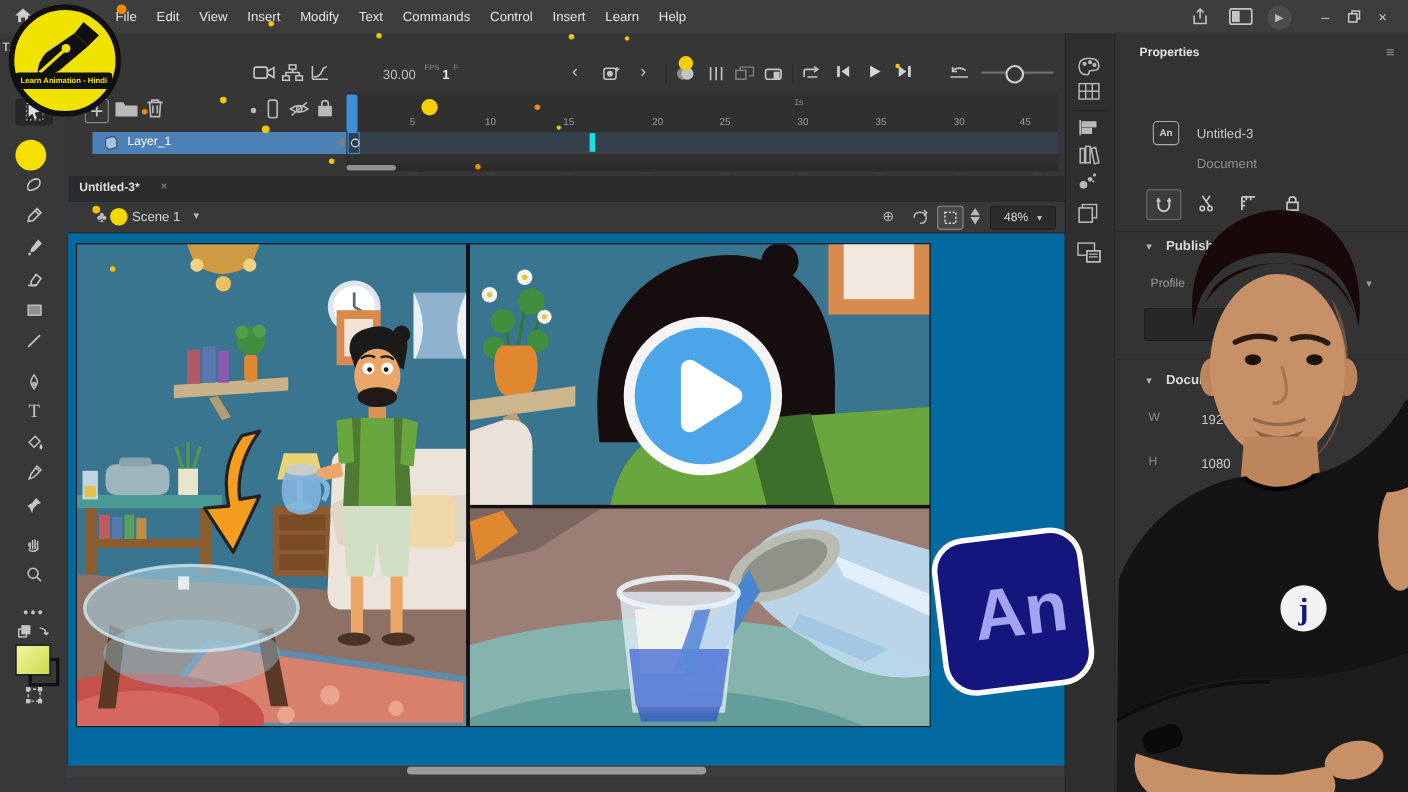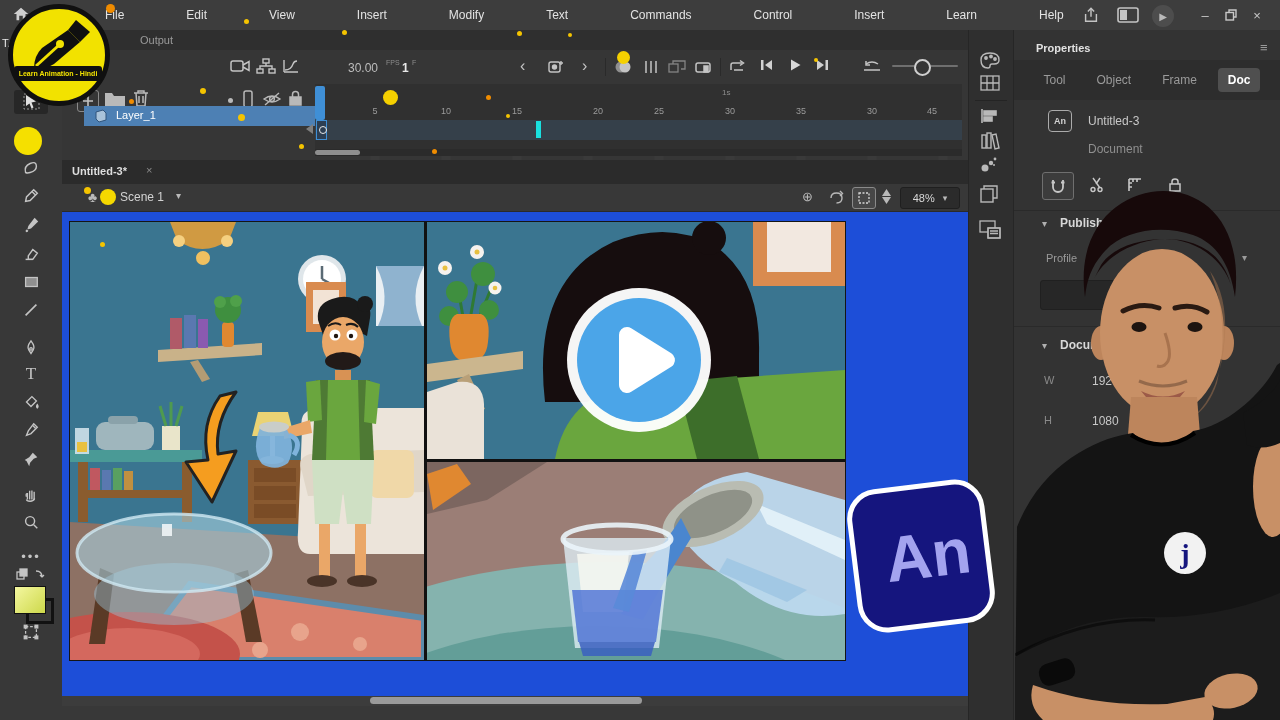--- a/index.html
+++ b/index.html
@@ -2,21 +2,21 @@
 <html><head>
 <meta charset="utf-8">
 <style>
   html,body{margin:0;padding:0;background:#1b1b1b;font-family:"Liberation Sans",sans-serif;}
   .screen{position:relative;width:1280px;height:720px;overflow:hidden;background:#2e2e2e;
           -webkit-user-select:none;user-select:none;}
   .abs{position:absolute;}
   .ico{display:flex;align-items:center;justify-content:center;color:#c4c4c4;}
   svg{display:block;}
   .menubar{left:0;top:0;width:1280px;height:30px;background:#3d3d3d;border-bottom:1px solid #272727;}
-  .menu-items{left:96px;top:0;height:30px;display:flex;align-items:center;gap:44px;}
+  .menu-items{left:96px;top:0;height:30px;display:flex;align-items:center;}
   .menu-items span{padding:0 9px;font-size:12px;color:#e3e3e3;}
   .winbtn{font-size:13px;color:#c8c8c8;width:24px;height:22px;top:4px;display:flex;align-items:center;justify-content:center;}
   .tool{width:34px;height:24px;left:14px;display:flex;align-items:center;justify-content:center;}
   .tool.active{background:#272727;border-radius:3px;}
   .tl-num{position:absolute;font-size:9px;color:#9b9b9b;transform:translateX(-50%);}
   .tl-cell{position:absolute;width:9px;height:13px;background:#3a3a3a;border-radius:1px;top:123px;transform:translateX(-50%);}
   .ptab{font-size:12px;color:#9a9a9a;padding:5px 10px;border-radius:4px;}
   .ptab.active{background:#4f4f4f;color:#fff;font-weight:bold;}
   .dot{position:absolute;border-radius:50%;z-index:40;}
   .prop-btn{position:absolute;width:30px;height:26px;border-radius:3px;display:flex;align-items:center;justify-content:center;}
@@ -170,23 +170,20 @@
           <rect x="4" y="4" width="12" height="12" stroke-dasharray="3 2"></rect>
           <rect x="2.5" y="2.5" width="3" height="3" fill="#c4c4c4"></rect>
           <rect x="14.5" y="2.5" width="3" height="3" fill="#c4c4c4"></rect>
           <rect x="2.5" y="14.5" width="3" height="3" fill="#c4c4c4"></rect>
           <rect x="14.5" y="14.5" width="3" height="3" fill="#c4c4c4"></rect>
         </svg>
     </div>
   </div>
 
   <div class="abs" style="left:62px;top:30px;width:906px;height:130px;background:#363636;border-bottom:2px solid #242424;">
-    <div class="abs" style="left:0;top:0;width:906px;height:20px;background:#2f2f2f;">
-      <span class="abs" style="left:78px;top:4px;font-size:11px;color:#9a9a9a;">Output</span>
-    </div>
 
     <div class="abs ico" style="left:168px;top:28px;">
       <svg width="20" height="16" viewBox="0 0 20 16" fill="none" stroke="#c4c4c4" stroke-width="1.5">
           <rect x="1" y="3" width="12" height="10" rx="2"></rect>
           <path d="M13 7 L19 3.5 V12.5 L13 9"></path>
         </svg>
     </div>
     <div class="abs ico" style="left:194px;top:28px;">
       <svg width="20" height="16" viewBox="0 0 20 16" fill="none" stroke="#c4c4c4" stroke-width="1.4">
           <rect x="7" y="1" width="6" height="4"></rect>
@@ -334,21 +331,21 @@
     <div class="tl-cell" style="left:313px;"></div>
       <div class="tl-cell" style="left:384px;"></div>
     <div class="tl-cell" style="left:455px;"></div>
       <div class="tl-cell" style="left:526px;"></div>
     <div class="tl-cell" style="left:597px;"></div>
       <div class="tl-cell" style="left:668px;"></div>
     <div class="tl-cell" style="left:739px;"></div>
       <div class="tl-cell" style="left:810px;"></div>
     <div class="tl-cell" style="left:881px;"></div>
 
-    <div class="abs" style="left:22px;top:76px;width:231px;height:20px;background:#4d80b4;">
+    <div class="abs" style="left:22px;top:90px;width:231px;height:20px;background:#4d80b4;">
       <svg class="abs" style="left:10px;top:3px;" width="14" height="14" viewBox="0 0 14 14">
           <path d="M2 3 L9 1 L12 4 L12 11 L5 13 L2 10 Z" fill="#a9c3da" stroke="#31557c" stroke-width="1"></path>
         </svg>
       <span class="abs" style="left:32px;top:3px;font-size:11px;color:#fff;">Layer_1</span>
     </div>
     <div class="abs" style="left:253px;top:90px;width:647px;height:20px;background:#35404a;"></div>
 
     <div class="abs" style="left:253px;top:56px;width:10px;height:34px;background:#3f8fd6;border-radius:2px;"></div>
     <div class="abs" style="left:254px;top:90px;width:11px;height:20px;background:#2c3e52;border:1px solid #3f8fd6;box-sizing:border-box;"></div>
     <div class="abs" style="left:257px;top:96px;width:6px;height:6px;border-radius:50%;border:1.5px solid #e8e8e8;"></div>
@@ -357,21 +354,21 @@
       <svg width="7" height="10" viewBox="0 0 7 10">
           <path d="M7 0 L0 5 L7 10 Z" fill="#7f7f7f"></path>
         </svg>
     </div>
 
     <div class="abs" style="left:253px;top:119px;width:647px;height:7px;background:#2b2b2b;"></div>
     <div class="abs" style="left:253px;top:120px;width:45px;height:5px;background:#8f8f8f;border-radius:3px;"></div>
   </div>
   <span class="abs" style="left:2px;top:37px;font-size:11px;color:#e8e8e8;z-index:5;">T...</span>
 
-  <div class="abs" style="left:62px;top:160px;width:906px;height:560px;background:#1d4ed8;">
+  <div class="abs" style="left:62px;top:160px;width:906px;height:560px;background:#0369a1;">
 
     <div class="abs" style="left:0;top:0;width:906px;height:24px;background:#2b2b2b;">
       <span class="abs" style="left:10px;top:5px;font-size:11px;font-weight:bold;color:#dedede;">Untitled-3*</span>
       <span class="abs" style="left:84px;top:4px;font-size:11px;color:#8a8a8a;">×</span>
     </div>
 
     <div class="abs" style="left:0;top:24px;width:906px;height:27px;background:#383838;border-bottom:1px solid #2a2a2a;">
       <span class="abs" style="left:26px;top:5px;font-size:14px;color:#b9b9b9;">♣</span>
       <span class="abs" style="left:58px;top:6px;font-size:12px;color:#d2d2d2;">Scene 1</span>
       <span class="abs" style="left:114px;top:6px;font-size:10px;color:#b9b9b9;">▾</span>
@@ -608,26 +605,20 @@
           <rect x="9" y="8" width="12" height="10" fill="#2f2f2f"></rect>
           <rect x="9" y="8" width="12" height="10"></rect>
           <path d="M11 11 H19 M11 13.5 H19"></path>
         </svg>
     </div>
   </div>
 
   <div class="abs" style="left:1014px;top:30px;width:266px;height:690px;background:#333;">
     <span class="abs" style="left:22px;top:12px;font-size:11px;font-weight:bold;color:#e2e2e2;">Properties</span>
     <span class="abs" style="left:246px;top:10px;font-size:13px;color:#9a9a9a;">≡</span>
-    <div class="abs" style="left:0;top:30px;width:266px;height:40px;background:#2d2d2d;display:flex;align-items:center;justify-content:space-around;padding:0 14px;box-sizing:border-box;">
-      <span class="ptab">Tool</span>
-      <span class="ptab">Object</span>
-      <span class="ptab">Frame</span>
-      <span class="ptab active">Doc</span>
-    </div>
     <div class="abs" style="left:34px;top:80px;width:22px;height:20px;border:1.5px solid #ababab;border-radius:4px;display:flex;align-items:center;justify-content:center;">
       <span style="font-size:9px;color:#d0d0d0;font-weight:bold;">An</span>
     </div>
     <span class="abs" style="left:74px;top:84px;font-size:12px;color:#c8c8c8;">Untitled-3</span>
     <span class="abs" style="left:74px;top:112px;font-size:12px;color:#8f8f8f;">Document</span>
 
     <div class="prop-btn" style="left:28px;top:142px;border:1px solid #6f6f6f;background:#3c3c3c;">
       <svg width="16" height="16" viewBox="0 0 16 16" fill="none" stroke="#c8c8c8" stroke-width="1.8">
           <path d="M3 2 V9 A5 5 0 0 0 13 9 V2"></path>
           <path d="M1.5 4.5 H5 M11 4.5 H14.5"></path>

